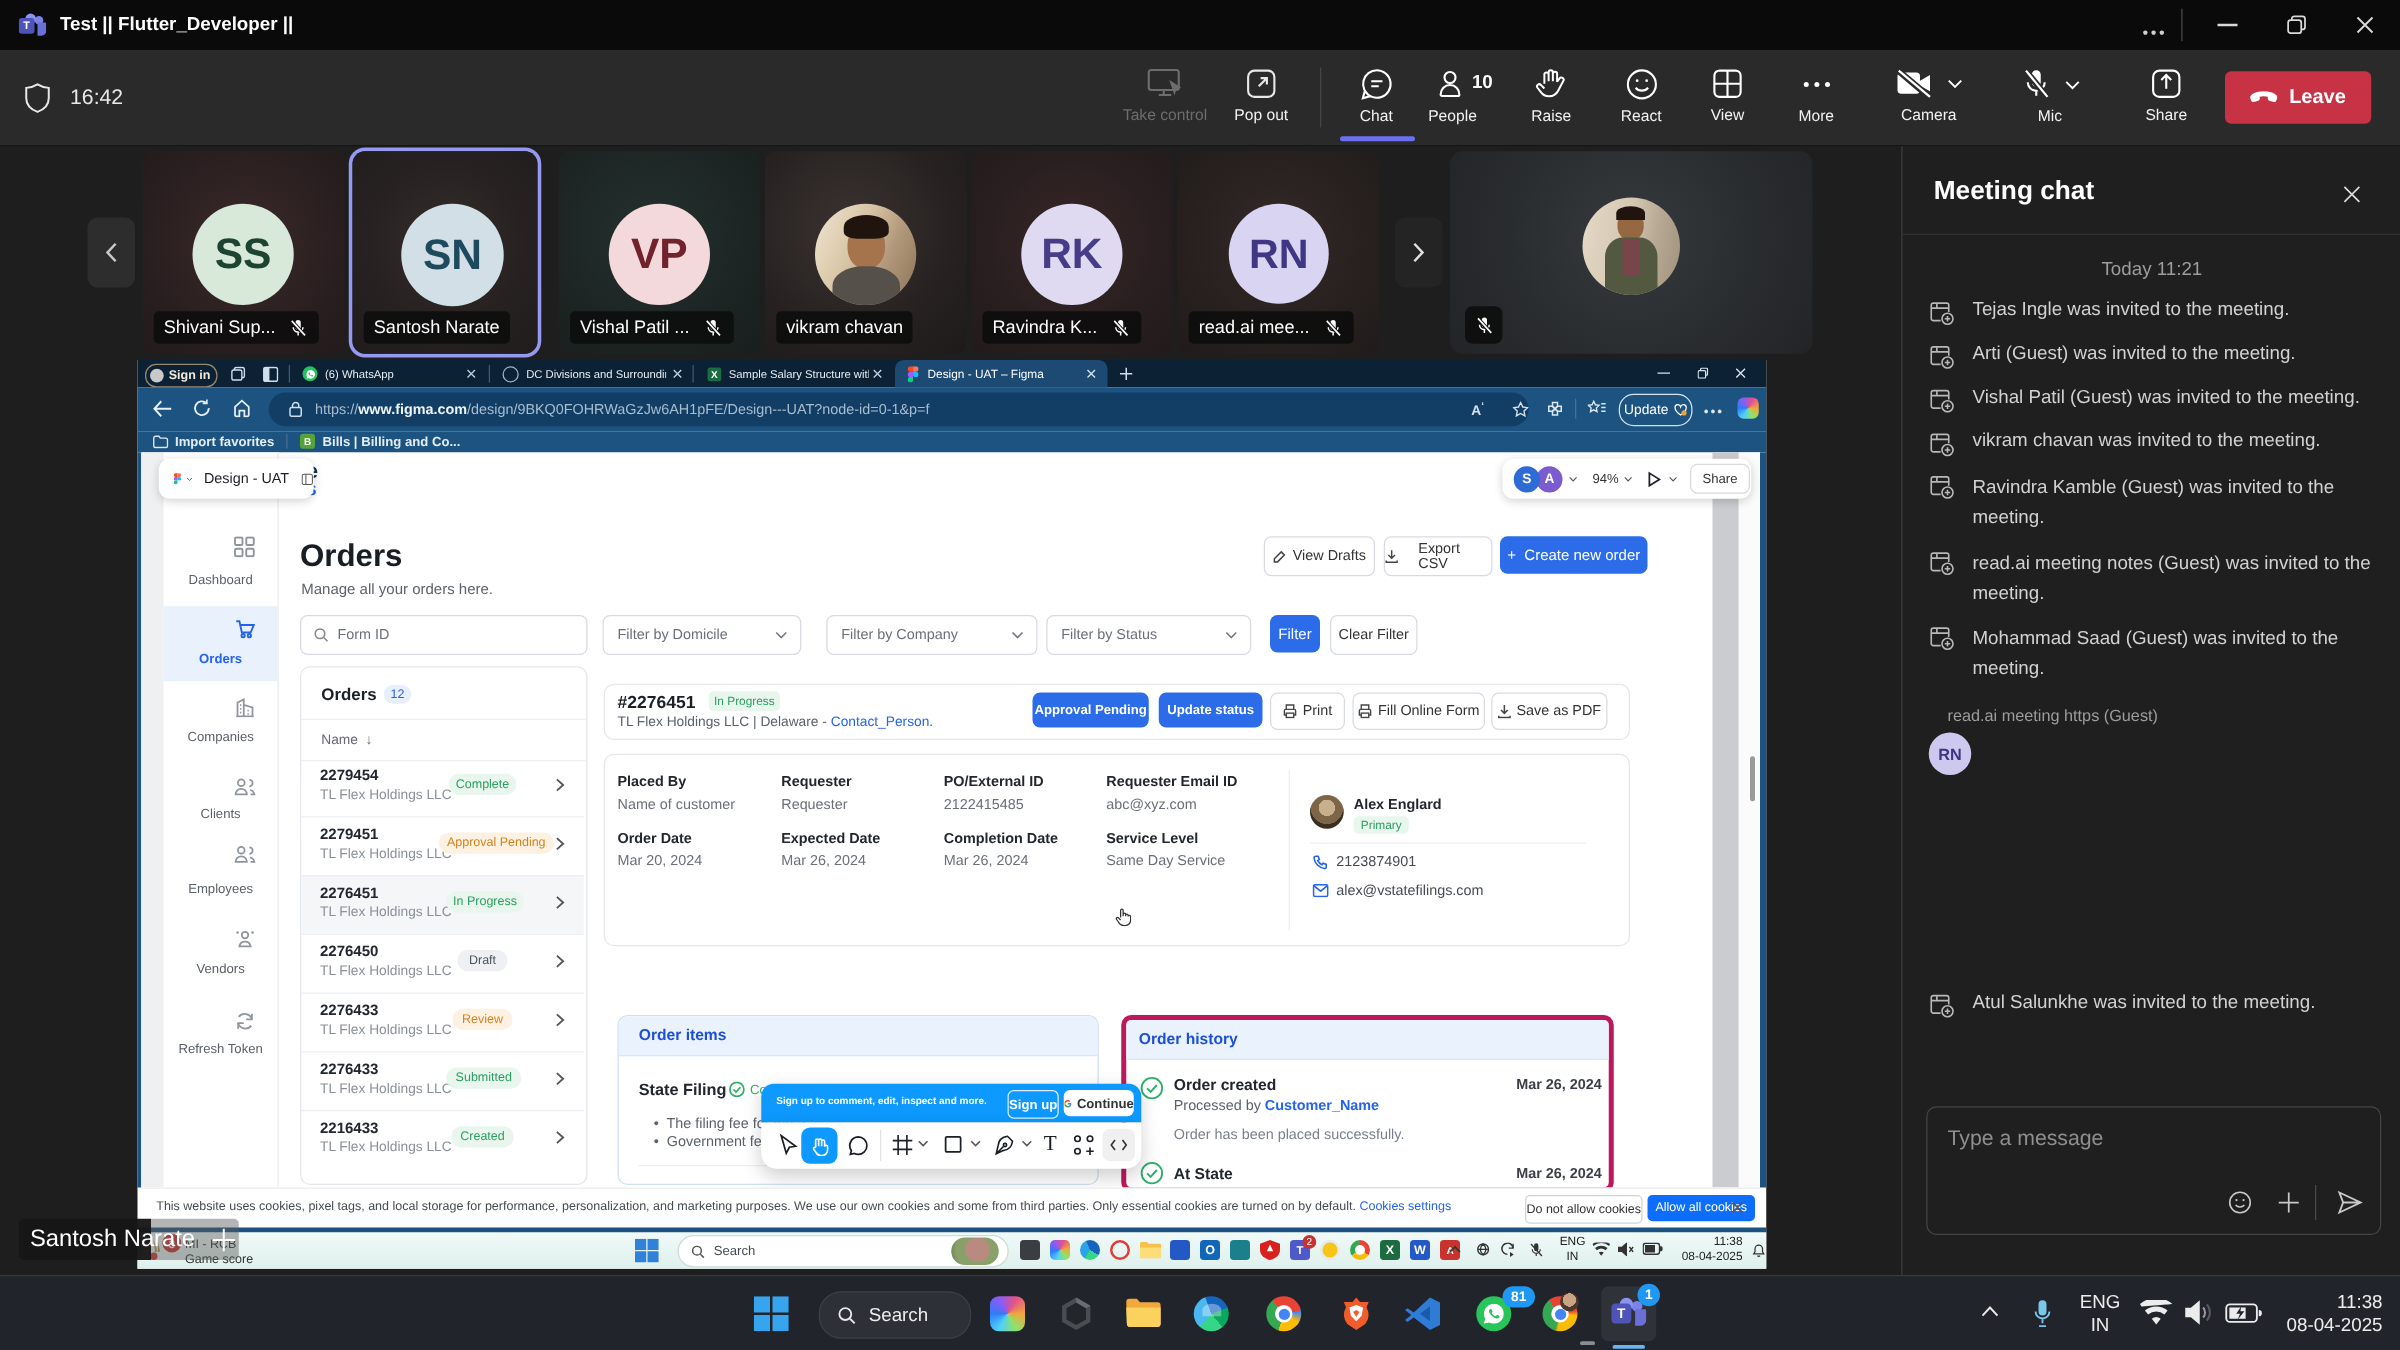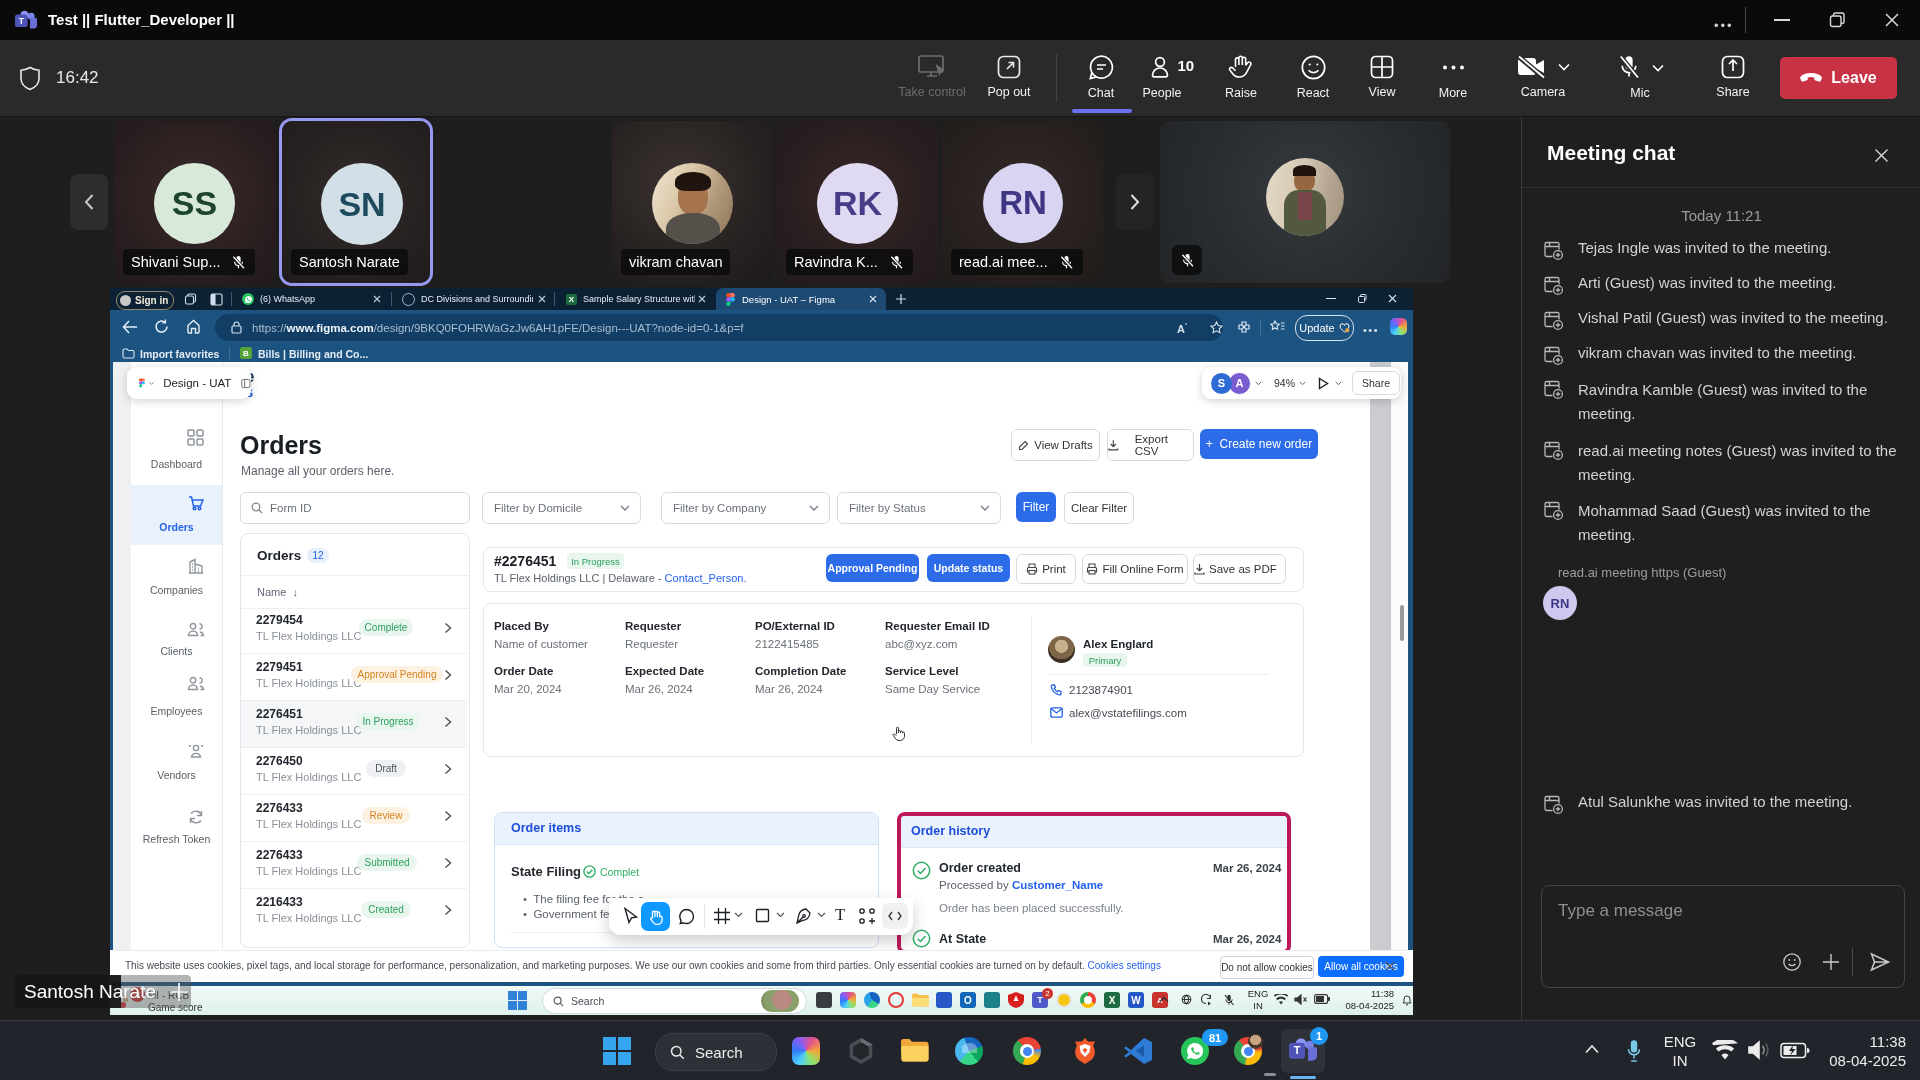--- a/index.html
+++ b/index.html
@@ -180,20 +180,31 @@
           <path d="M3.4 2.7l10.6 11.6" stroke="#fff" stroke-width="1.3"></path>
       </svg>
     </div>
   </div>
 
   <div class="a" style="left:282px;top:4px;width:148px;height:162px;border-radius:10px;background:radial-gradient(circle at 50% 45%, #332c2b 0%, #272221 55%, #1f1c1b 100%);box-shadow:0 0 0 3px #9699f2">
     <div class="avat" style="position:absolute;left:39px;top:42px;width:82px;height:82px;background:#d2dfe6;color:#1e4a5e;font-size:34px">SN</div>
     <div class="namechip">Santosh Narate</div>
   </div>
 
+  <div class="a" style="left:447px;top:4px;width:161px;height:162px;border-radius:8px;background:radial-gradient(circle at 45% 40%, #24312e 0%, #1d2624 55%, #181e1d 100%)">
+    <div class="avat" style="position:absolute;left:40px;top:42px;width:81px;height:81px;background:#f3d9db;color:#71222c;font-size:34px">VP</div>
+    <div class="namechip">Vishal Patil ...
+      <svg width="17" height="17" viewBox="0 0 17 17" style="margin-left:10px" fill="none" stroke="#fff" stroke-width="1.2">
+        <path d="M8.5 2a2.1 2.1 0 0 1 2.1 2.1v3.6a2.1 2.1 0 0 1-4.2 0V4.1A2.1 2.1 0 0 1 8.5 2z" fill="#fff" stroke="none"></path>
+        <path d="M4.6 7.8a3.9 3.9 0 0 0 7.8 0M8.5 11.7v2.6"></path>
+          <path d="M3 2.5l11 12" stroke="#111" stroke-width="3"></path>
+          <path d="M3.4 2.7l10.6 11.6" stroke="#fff" stroke-width="1.3"></path>
+      </svg>
+    </div>
+  </div>
 
   <div class="a" style="left:612px;top:4px;width:161px;height:162px;border-radius:8px;background:radial-gradient(circle at 42% 38%, #3a3231 0%, #272221 60%, #1d1a19 100%);overflow:hidden">
     <div class="a" style="left:40px;top:42px;width:81px;height:81px;border-radius:50%;overflow:hidden;background:linear-gradient(115deg,#f0e6d4 0%,#d8c4a4 40%,#b49a7c 65%,#8a7258 100%)">
       <div class="a" style="left:26px;top:16px;width:30px;height:36px;border-radius:46%;background:#a5734c"></div>
       <div class="a" style="left:23px;top:9px;width:36px;height:19px;border-radius:50% 50% 30% 30%;background:#20150e"></div>
       <div class="a" style="left:14px;top:50px;width:54px;height:34px;border-radius:46% 46% 0 0;background:#55504a"></div>
     </div>
     <div class="namechip">vikram chavan</div>
   </div>
 
@@ -496,21 +507,21 @@
           </svg>
         <span style="font-size:11.5px;color:#333;margin-left:4px">Print</span>
       </div>
       <div class="a f" style="left:598px;top:6px;width:104px;height:28px;border:1px solid #d7dbe1;border-radius:6px;justify-content:center">
         <svg width="12" height="12" viewBox="0 0 12 12" fill="none" stroke="#444" stroke-width="1.1">
             <path d="M3 4V1h6v3M3 9H1.5V5.5a1 1 0 0 1 1-1h7a1 1 0 0 1 1 1V9H9"></path>
             <rect x="3" y="7.5" width="6" height="3.5"></rect>
           </svg>
         <span style="font-size:11.5px;color:#333;margin-left:4px">Fill Online Form</span>
       </div>
-      <div class="a f" style="left:709px;top:6px;width:91px;height:28px;border:1px solid #d7dbe1;border-radius:6px;justify-content:flex-start">
+      <div class="a f" style="left:709px;top:6px;width:91px;height:28px;border:1px solid #d7dbe1;border-radius:6px;justify-content:center">
         <svg width="11" height="12" viewBox="0 0 11 12" fill="none" stroke="#444" stroke-width="1.2">
             <path d="M5.5 1v6.5M2.8 5 5.5 7.7 8.2 5M1 9.5V11h9V9.5"></path>
           </svg>
         <span style="font-size:11.5px;color:#333;margin-left:4px">Save as PDF</span>
       </div>
     </div>
 
     <div class="a" style="left:373px;top:315px;width:819px;height:152px;border:1px solid #e3e6ea;border-radius:8px;background:#fff">
       <span class="a" style="left:10px;top:16px;font-size:11.5px;font-weight:bold;color:#22262e">Placed By</span>
       <span class="a" style="left:141px;top:16px;font-size:11.5px;font-weight:bold;color:#22262e">Requester</span>
@@ -625,20 +636,33 @@
         <path d="M1.5 1.5 6.5 6l-5 4.5"></path>
       </svg>
     <div class="a" style="left:131px;top:600px;width:226px;height:1px;background:#edeff2"></div>
     <span class="a" style="left:146px;top:607px;font-size:12px;font-weight:bold;color:#22262e">2216433</span>
     <span class="a" style="left:146px;top:624px;font-size:11px;color:#8a9099">TL Flex Holdings LLC</span>
     <span class="a fc" style="left:251px;top:613px;width:50px;height:17px;background:#e8f6ee;border-radius:9px;color:#2c9e5f;font-size:10px">Created</span>
     <svg class="a" style="left:334px;top:616px" width="8" height="12" viewBox="0 0 8 12" fill="none" stroke="#555" stroke-width="1.5">
         <path d="M1.5 1.5 6.5 6l-5 4.5"></path>
       </svg>
 
+    <div class="a" style="left:499px;top:579px;width:304px;height:31px;background:#0d99ff;border-radius:10px 10px 0 0;box-shadow:0 4px 14px rgba(0,0,0,.18)">
+      <span class="a" style="left:12px;top:9px;font-size:8px;font-weight:bold;color:#fff;white-space:nowrap">Sign up to comment, edit, inspect and more.</span>
+      <div class="a fc" style="left:197px;top:5px;width:39px;height:21px;border:1px solid rgba(255,255,255,.85);border-radius:5px;color:#fff;font-size:10.5px;font-weight:bold">Sign up</div>
+      <div class="a f" style="left:242px;top:5px;width:56px;height:21px;background:#fff;border-radius:5px;justify-content:center">
+        <svg width="10" height="10" viewBox="0 0 48 48">
+            <path fill="#4285F4" d="M45 24.5c0-1.6-.1-3.1-.4-4.5H24v9h11.8a10 10 0 0 1-4.4 6.6v5.5h7.1C42.7 37.2 45 31.4 45 24.5z"></path>
+            <path fill="#34A853" d="M24 46c6 0 11-2 14.5-5.4l-7.1-5.5c-2 1.3-4.5 2.1-7.4 2.1-5.7 0-10.5-3.8-12.2-9H4.5v5.7A22 22 0 0 0 24 46z"></path>
+            <path fill="#FBBC05" d="M11.8 28.2a13.2 13.2 0 0 1 0-8.4v-5.7H4.5a22 22 0 0 0 0 19.8z"></path>
+            <path fill="#EA4335" d="M24 10.8c3.2 0 6.1 1.1 8.4 3.3l6.3-6.3A22 22 0 0 0 4.5 14.1l7.3 5.7c1.7-5.2 6.5-9 12.2-9z"></path>
+          </svg>
+        <span style="font-size:10.5px;font-weight:bold;color:#333;margin-left:4px">Continue</span>
+      </div>
+    </div>
     <div class="a" style="left:499px;top:610px;width:304px;height:37px;background:#fff;border-radius:0 0 12px 12px;box-shadow:0 6px 16px rgba(0,0,0,.2)">
       <svg class="a" style="left:14px;top:9px" width="16" height="18" viewBox="0 0 16 18" fill="none" stroke="#1b1f26" stroke-width="1.4">
           <path d="M2 1.5 13.5 10l-5 .8L6 15.5z"></path>
         </svg>
       <div class="a fc" style="left:32px;top:4px;width:29px;height:29px;background:#0d99ff;border-radius:7px">
         <svg width="15" height="16" viewBox="0 0 15 16" fill="none" stroke="#fff" stroke-width="1.3">
             <path d="M4.5 9V3.4a1.2 1.2 0 0 1 2.4 0V8m0-4.6a1.2 1.2 0 0 1 2.4 0V8m0-3.8a1.2 1.2 0 0 1 2.4 0V8m0 .4a1.2 1.2 0 0 1 2.4 0v2.6a4.4 4.4 0 0 1-4.4 4.4H8.6A4.7 4.7 0 0 1 4.8 13L3 10.4c-.7-1 .6-2 1.4-1.2l.1.1"></path>
           </svg>
       </div>
       <svg class="a" style="left:69px;top:10px" width="17" height="17" viewBox="0 0 17 17" fill="none" stroke="#1b1f26" stroke-width="1.4">

